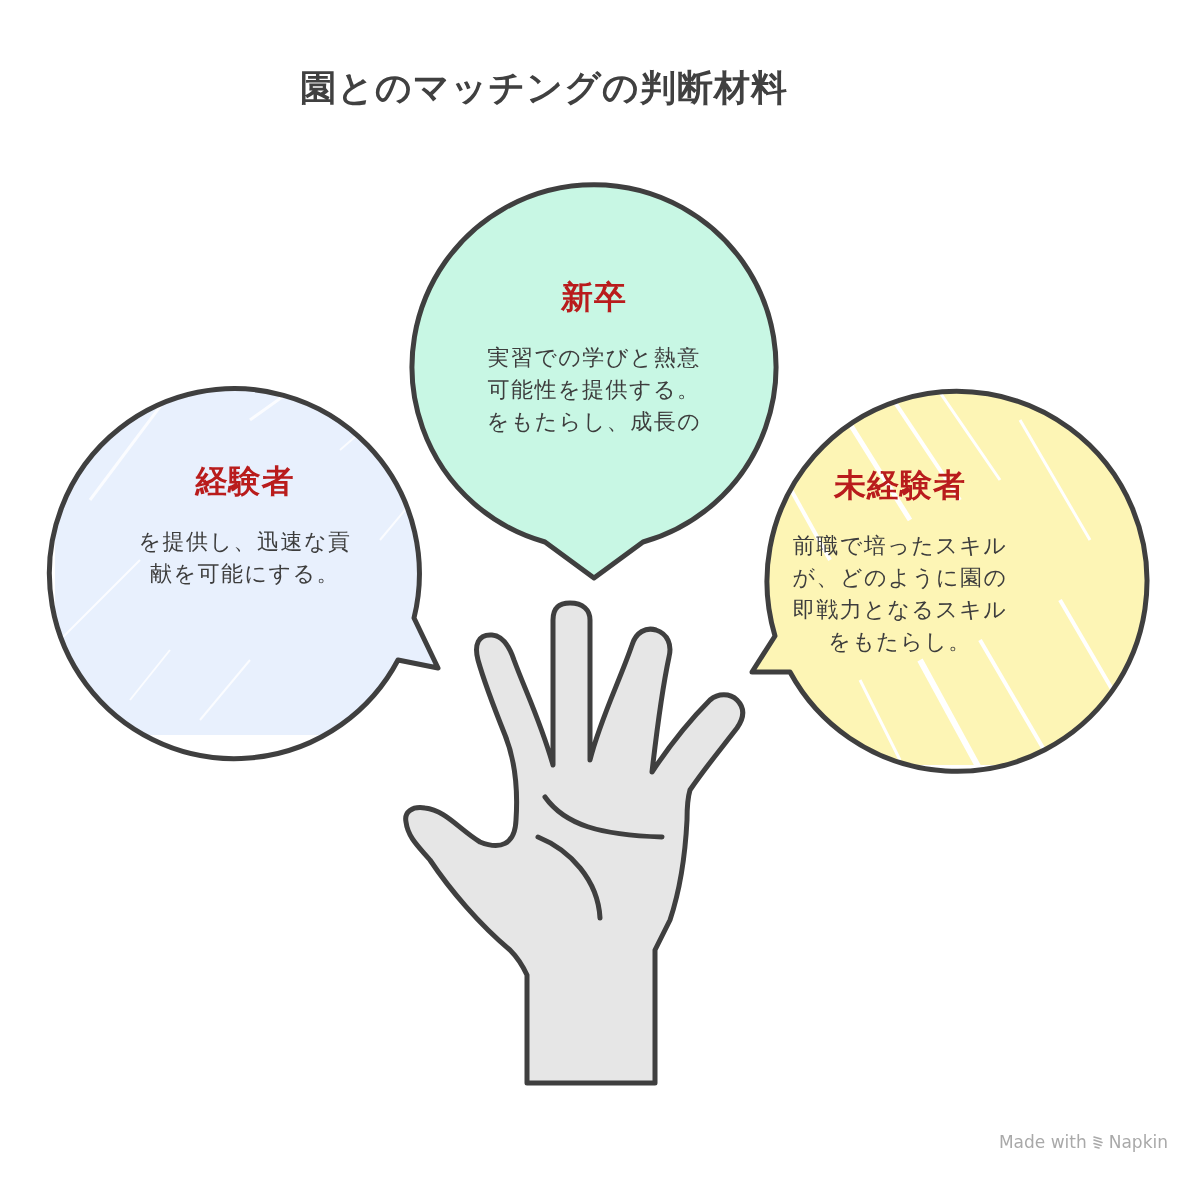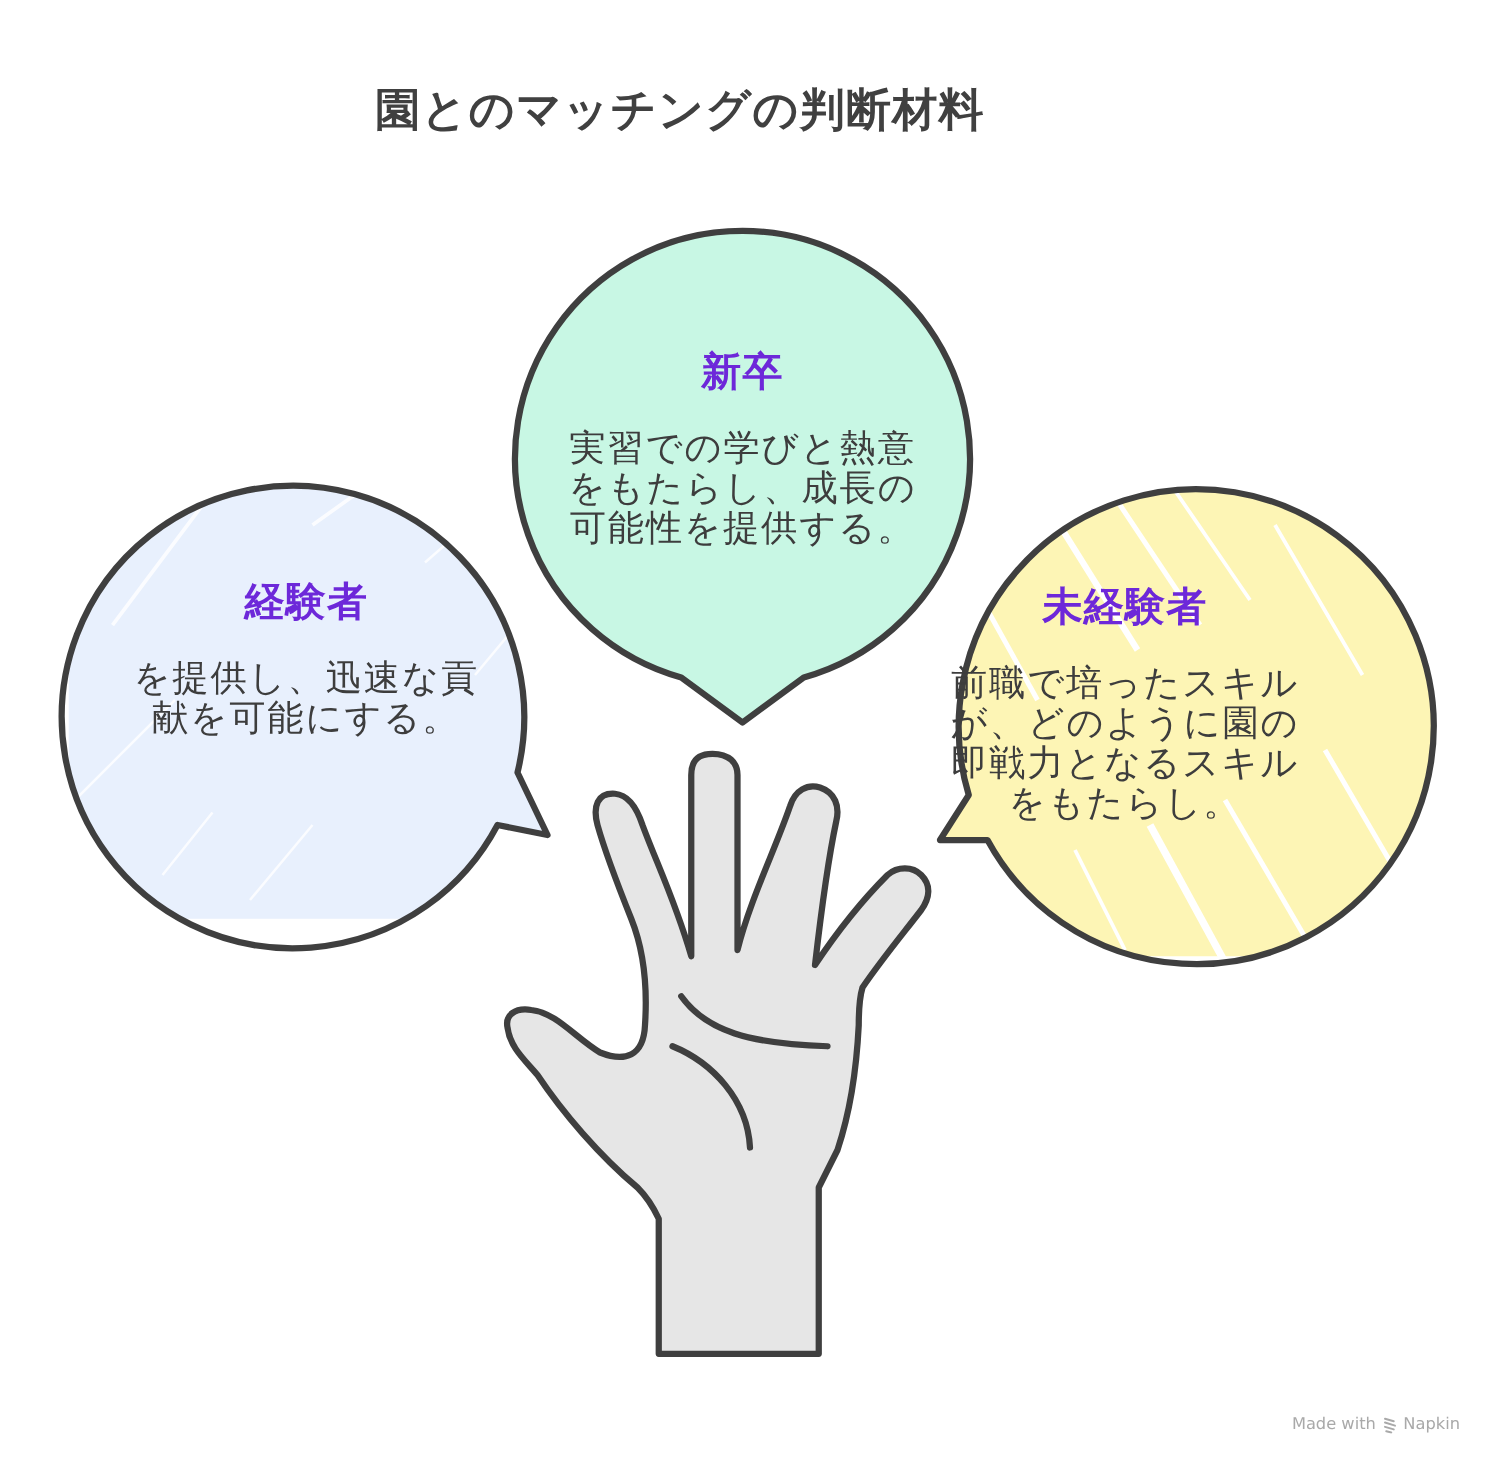--- a/index.html
+++ b/index.html
@@ -33,39 +33,39 @@
     }
     .bubble-text {
       position: absolute;
       text-align: center;
       color: #3d3d3d;
     }
     .bubble-heading {
       font-size: 32px;
       font-weight: bold;
       letter-spacing: 1px;
-      color: #6d28d9;
+      color: #b91c1c;
       margin-bottom: 26px;
       line-height: 1.2;
     }
     .bubble-body {
-      font-size: 29px;
+      font-size: 22px;
       line-height: 32px;
       letter-spacing: 1.5px;
       color: #3d3d3d;
     }
     .bubble-body span {
       display: block;
       white-space: nowrap;
     }
     .footer {
       position: absolute;
       right: 32px;
       top: 1132px;
-      font-size: 13px;
+      font-size: 17px;
       color: #a9a9a9;
       display: flex;
       align-items: center;
       gap: 5px;
     }
     .footer .napkin-icon {
       display: inline-block;
       width: 12px;
       height: 14px;
     }
@@ -167,22 +167,22 @@
       L 655 1083 Z" fill="#e6e6e6" stroke="#3f3f3f" stroke-width="5" stroke-linejoin="round"></path>
     <path d="M 545 797 C 565 825 600 835 662 837" fill="none" stroke="#3f3f3f" stroke-width="5" stroke-linecap="round"></path>
     <path d="M 538 837 C 570 850 598 880 600 918" fill="none" stroke="#3f3f3f" stroke-width="5" stroke-linecap="round"></path>
   </g>
 </svg>
 
 <div class="bubble-text" style="left: 444px; top: 278px; width: 300px;">
   <div class="bubble-heading">新卒</div>
   <div class="bubble-body">
     <span>実習での学びと熱意</span>
+    <span>可能性を提供する。</span>
     <span>をもたらし、成長の</span>
-    <span>可能性を提供する。</span>
   </div>
 </div>
 
 <div class="bubble-text" style="left: 95px; top: 462px; width: 300px;">
   <div class="bubble-heading">経験者</div>
   <div class="bubble-body">
     <span>を提供し、迅速な貢</span>
     <span>献を可能にする。</span>
   </div>
 </div>

